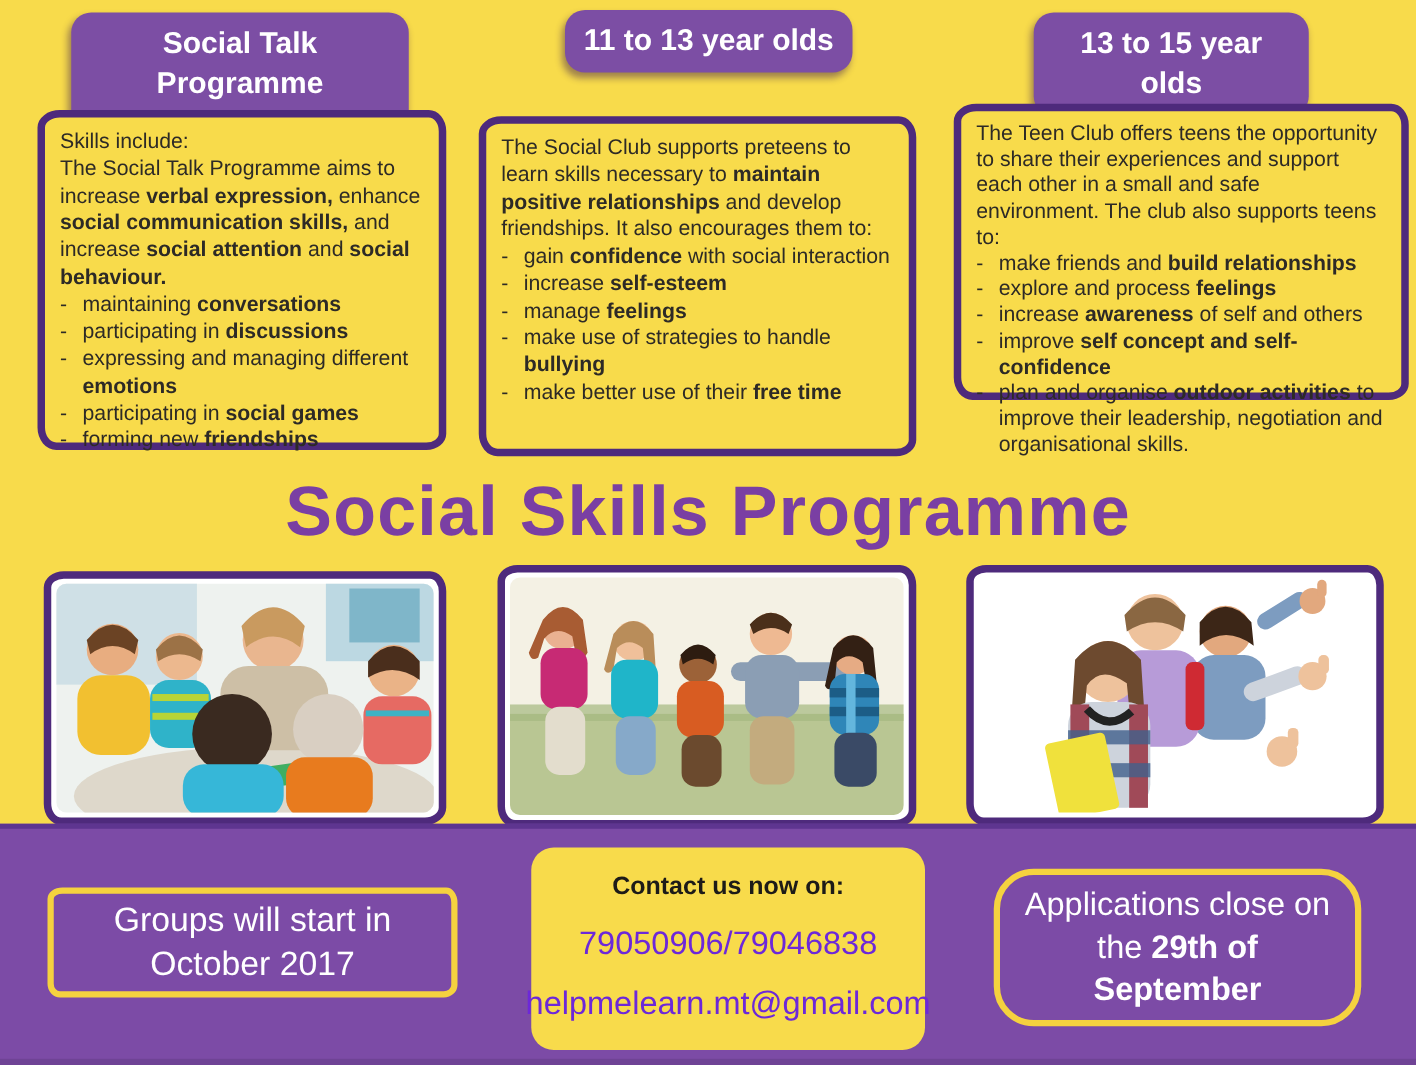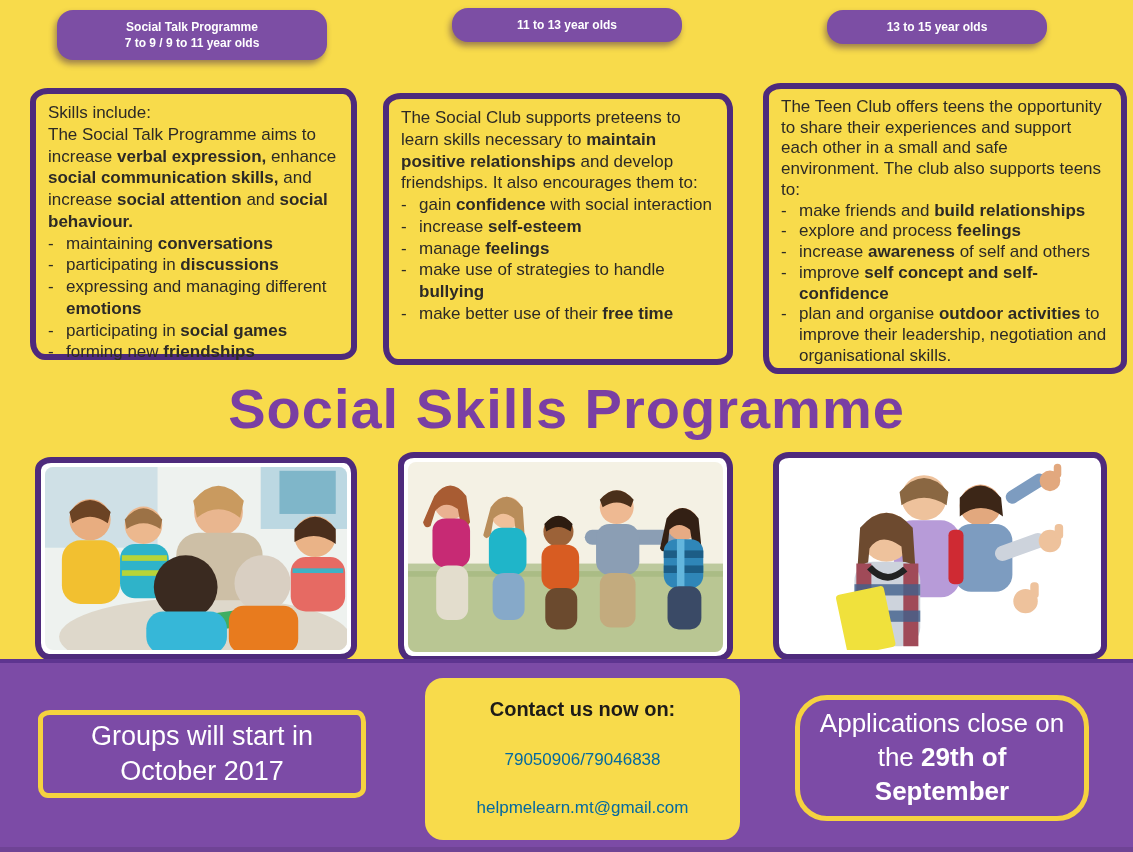--- a/index.html
+++ b/index.html
@@ -8,36 +8,36 @@
   .page {
     position:relative; width:1133px; height:852px; overflow:hidden;
     background:#F8DB4B;
     font-family:"Liberation Sans", sans-serif;
     color:#2D2A26;
   }
   
   .pill {
     position:absolute; background:#7C4EA4; color:#fff;
     border-radius:16px; text-align:center; padding:9px 10px;
-    font-weight:bold; font-size:12px; line-height:1.35;
+    font-weight:bold; font-size:24px; line-height:1.35;
     box-shadow:-2px 4px 6px rgba(48,20,78,.45);
   }
   .p1 { left:57px;  top:10px; width:270px; }
   .p2 { left:452px; top:8px;  width:230px; }
   .p3 { left:827px; top:10px; width:220px; }
   
   .infobox {
     position:absolute; border:6px solid #4E2A7C;
     border-radius:18px 14px 16px 15px / 14px 17px 13px 18px;
     padding:8px 12px; font-size:17px; line-height:1.28;
     background:#F8DB4B;
   }
   .b1 { left:30px;  top:88px; width:327px; height:272px; }
   .b2 { left:383px; top:93px; width:350px; height:272px; }
-  .b3 { left:763px; top:83px; width:364px; height:291px; line-height:1.22; }
+  .b3 { left:763px; top:83px; width:364px; height:237px; line-height:1.22; }
   .infobox b { font-weight:bold; }
   .bullet { display:flex; }
   .dash { flex:none; width:10px; }
   .bspace { flex:none; width:8px; }
   .btext { flex:1; }
   
   .main-title {
     position:absolute; left:0; right:0; top:376px; text-align:center;
     font-size:56px; font-weight:bold; color:#7A3FA3;
     letter-spacing:1px;
@@ -68,21 +68,21 @@
   .groups-box { left:38px; top:710px; width:328px; height:88px; font-size:27px; line-height:1.3; padding:6px 14px; }
   .apps-box   { left:795px; top:695px; width:294px; height:126px; font-size:26px; line-height:1.3; padding:6px 10px;border-radius:32px; }
   .apps-box b { font-weight:bold; }
   .contact-box {
     position:absolute; left:425px; top:678px; width:315px; height:162px;
     background:#F8DB4B; border-radius:18px; color:#1d1b18;
     display:flex; flex-direction:column; align-items:center; justify-content:space-between;
     padding:20px 14px 22px 14px; text-align:center;
   }
   .contact-heading { font-weight:bold; font-size:20px; }
-  .contact-line { font-size:17px; color:#0369a1; }
+  .contact-line { font-size:26px; color:#6d28d9; }
 </style>
 </head>
 <body>
 
 <div class="page">
 
   <div class="pill p1">
     <div>Social Talk Programme</div>
     <div>7 to 9 / 9 to 11 year olds</div>
   </div>

